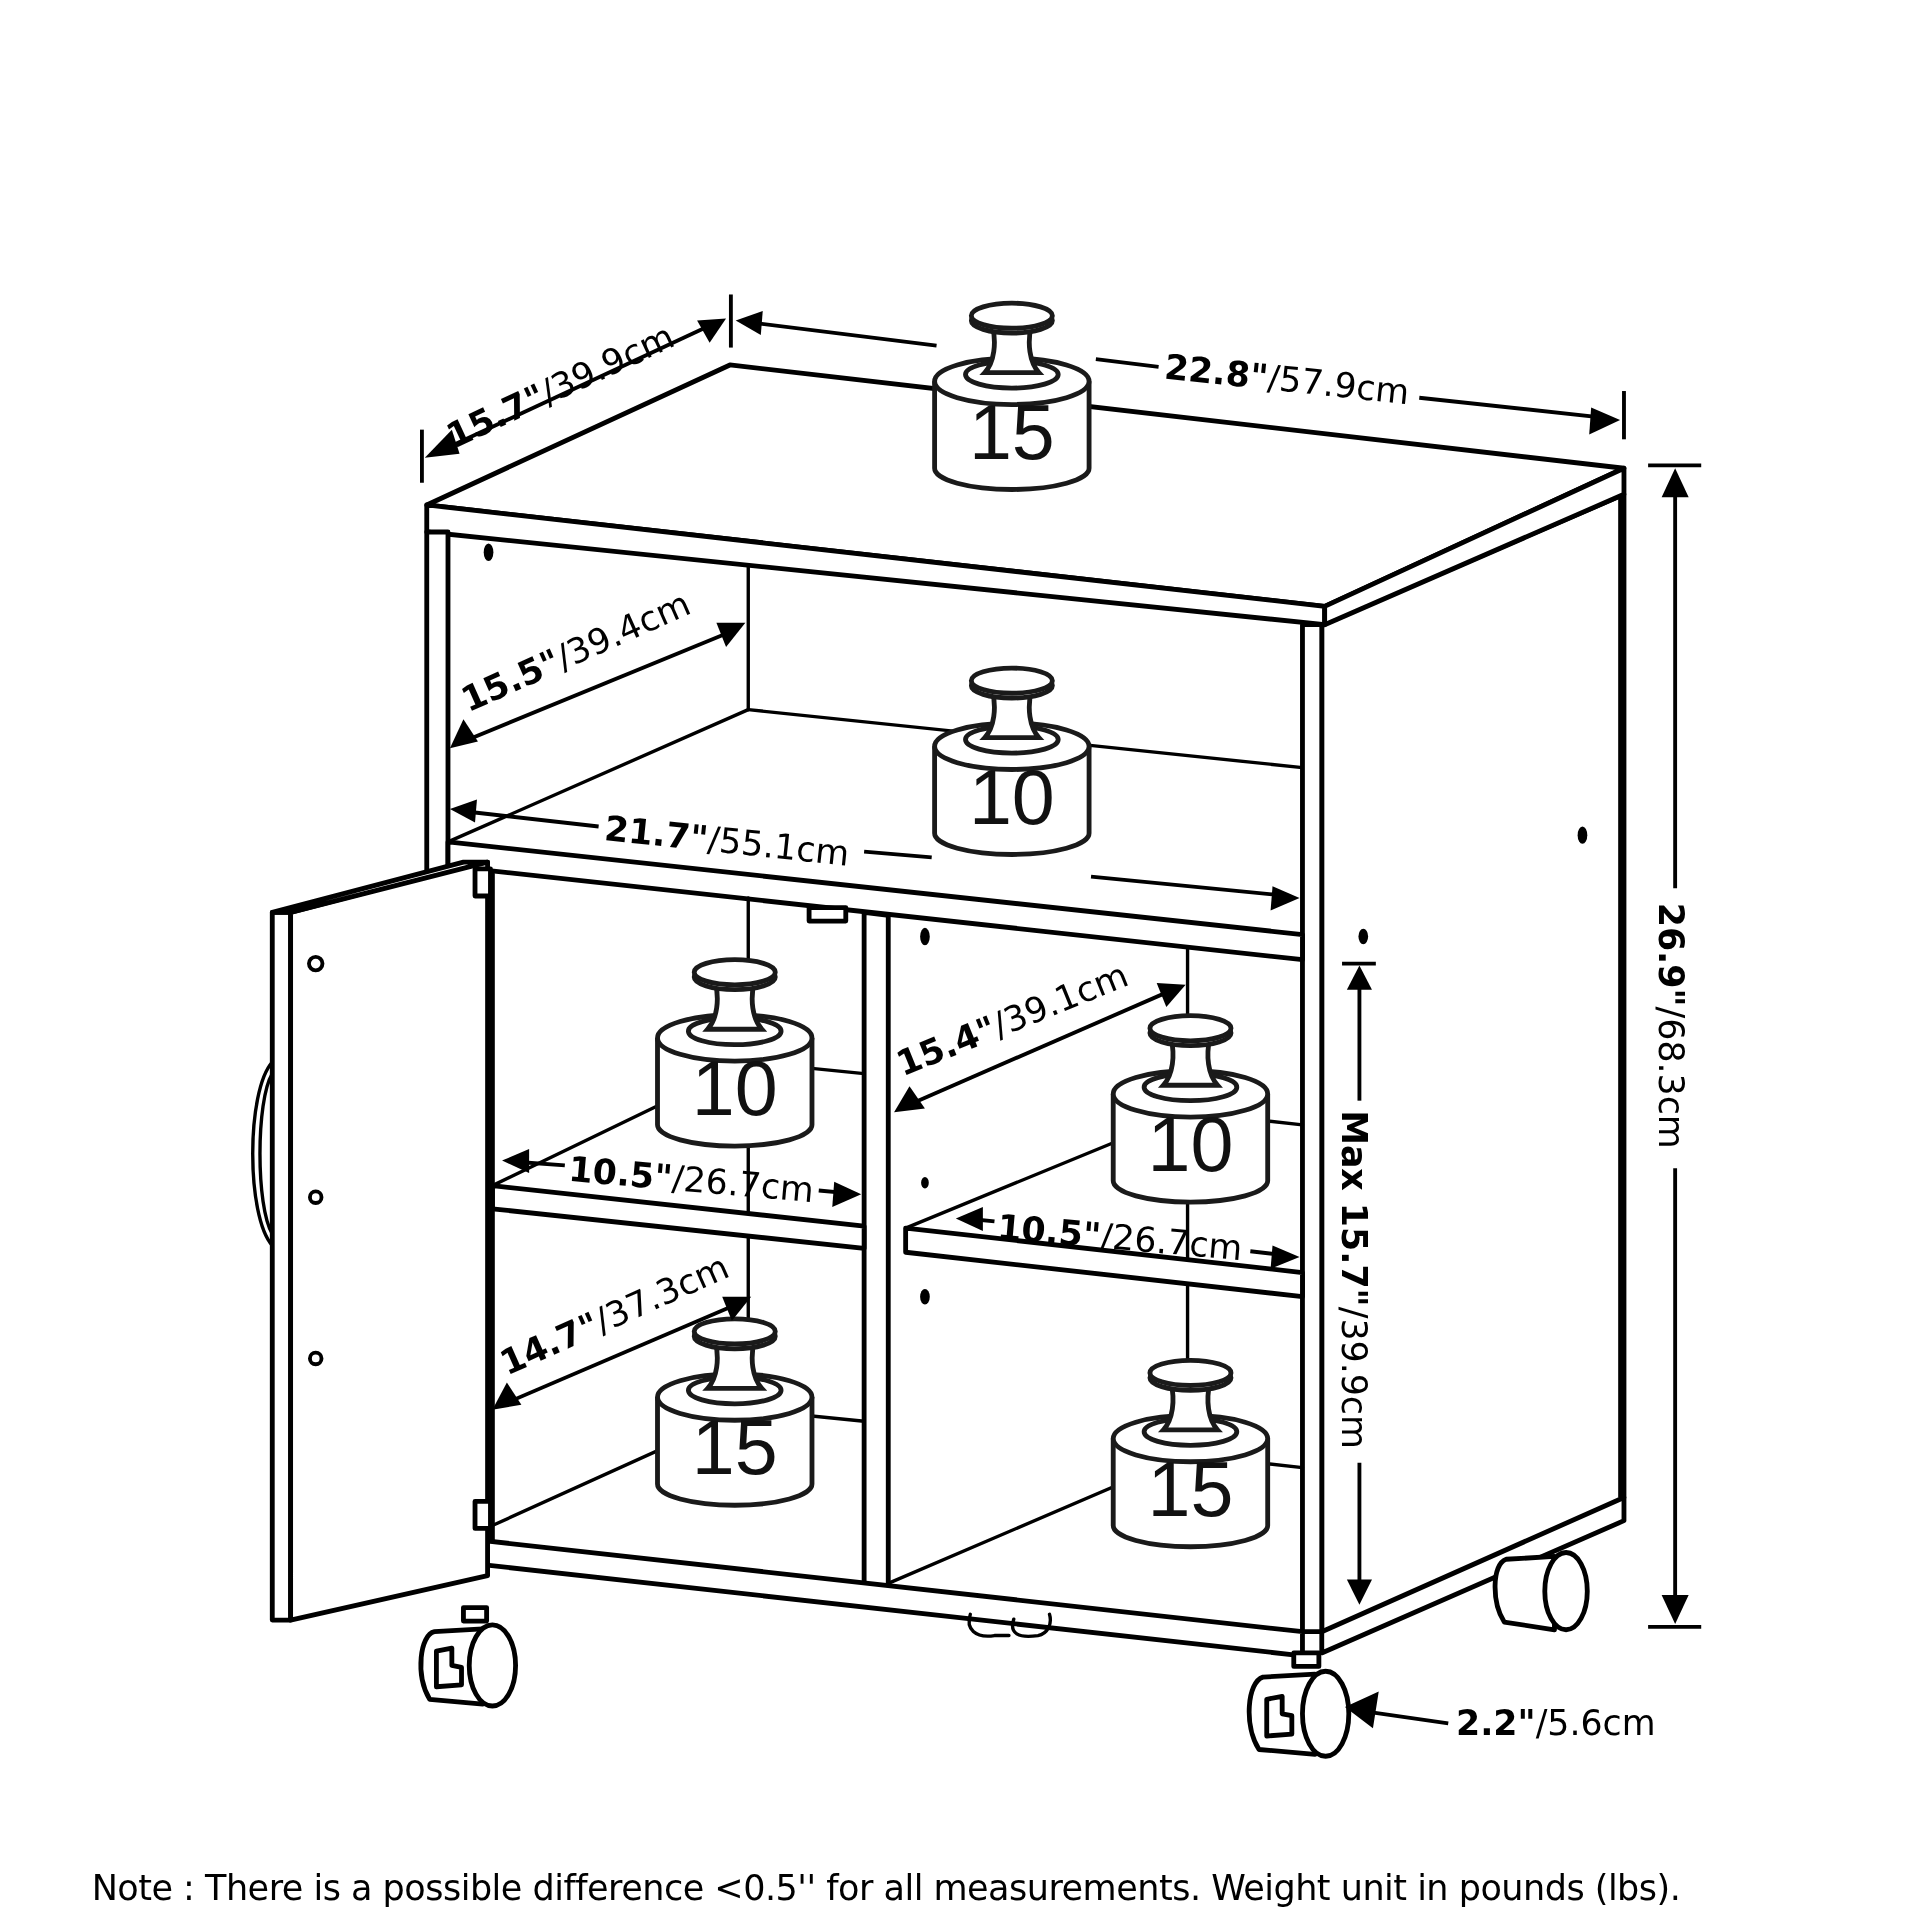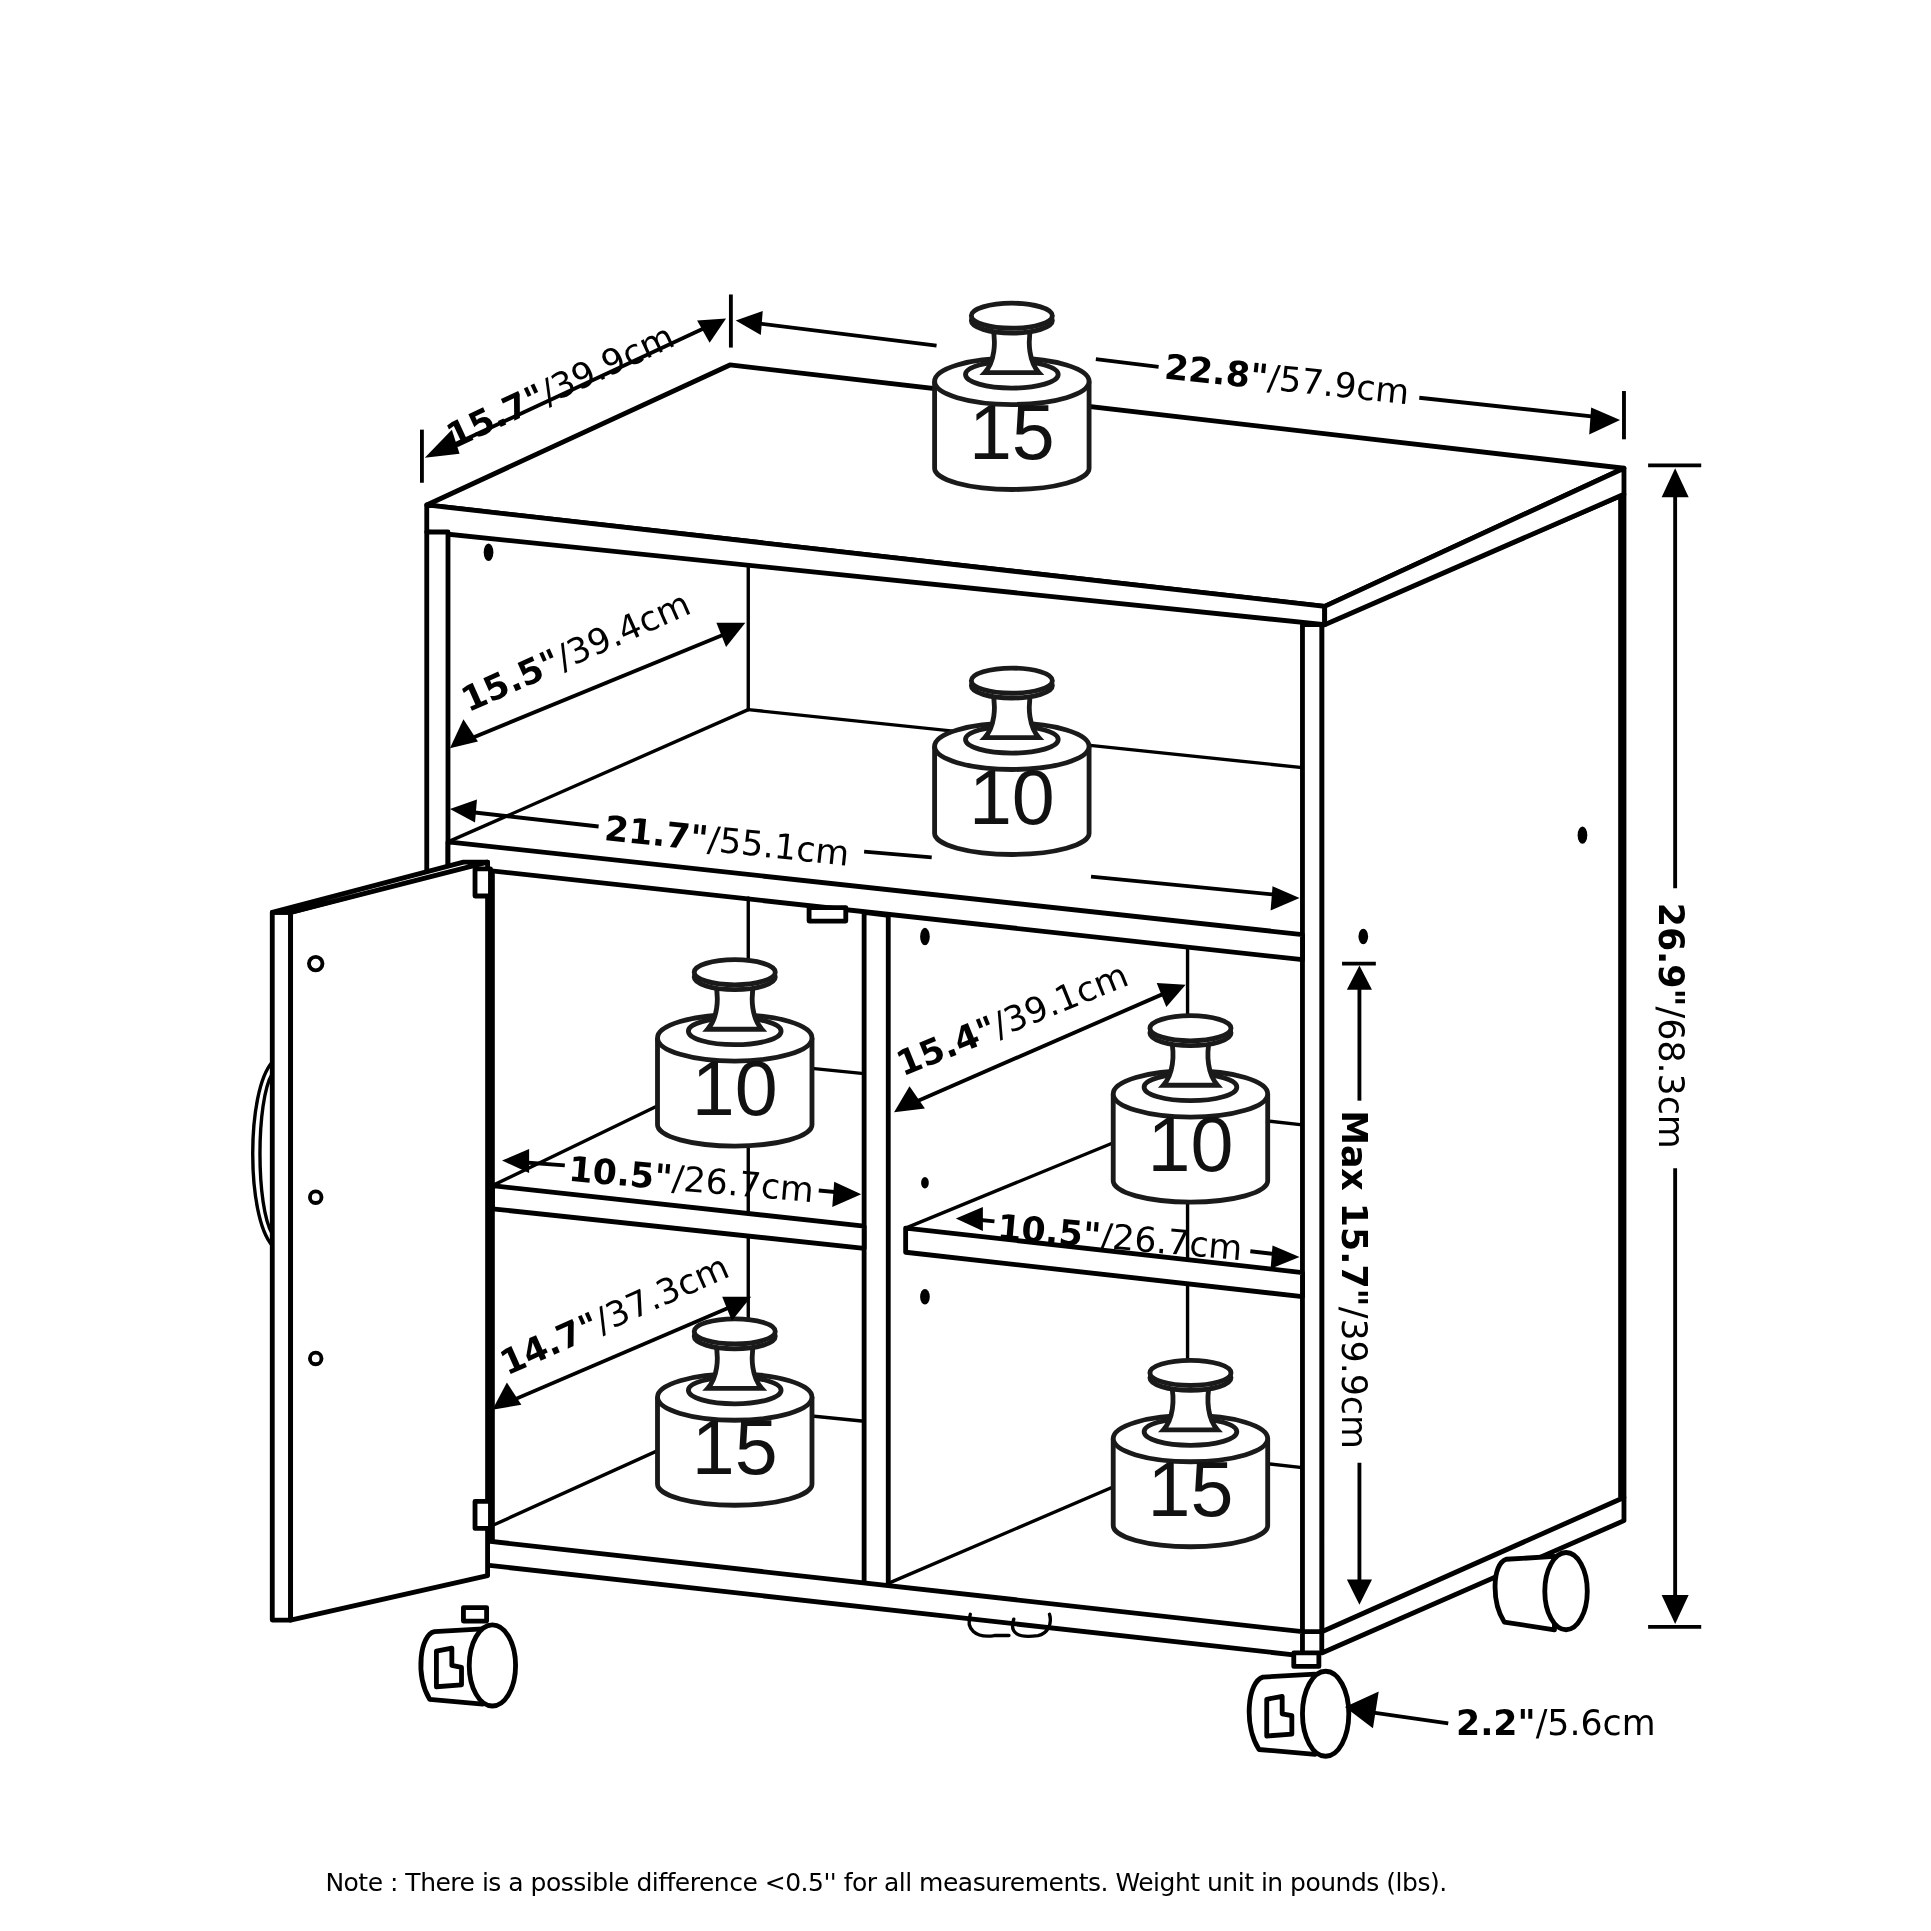--- a/index.html
+++ b/index.html
@@ -11,21 +11,21 @@
   .ln-thick { stroke: #000; stroke-width: 8; fill: none; }
   .panel { fill: #fff; stroke: #000; stroke-width: 5; stroke-linejoin: round; }
   .dim { stroke: #000; stroke-width: 4; fill: none; }
   .arrow { fill: #000; }
   .hole { fill: #000; }
   .weight-body { fill: #fff; stroke: #1a1a1a; stroke-width: 5; }
   .weight-num { font-family: "Liberation Sans", sans-serif; font-size: 80px; fill: #111; text-anchor: middle; }
   .dim-text { font-family: "DejaVu Sans", sans-serif; font-size: 36px; fill: #000; }
   .dim-text .b { font-weight: bold; }
   #note { position: absolute; left: 0; width: 1772px; top: 1868px; text-align: center;
-          font-family: "DejaVu Sans", sans-serif; font-size: 25px; color: #000; letter-spacing: -0.5px; }
+          font-family: "DejaVu Sans", sans-serif; font-size: 35px; color: #000; letter-spacing: -0.5px; }
 </style>
 </head>
 <body>
 
 <svg id="diagram" viewBox="0 0 2000 2000" xmlns="http://www.w3.org/2000/svg">
   <defs>
     <g id="weight-shape">
 
       <path class="weight-body" d="M-80,-35 L-80,55 A80,22 0 0 0 80,55 L80,-35"></path>
       <ellipse class="weight-body" cx="0" cy="-35" rx="80" ry="24"></ellipse>

